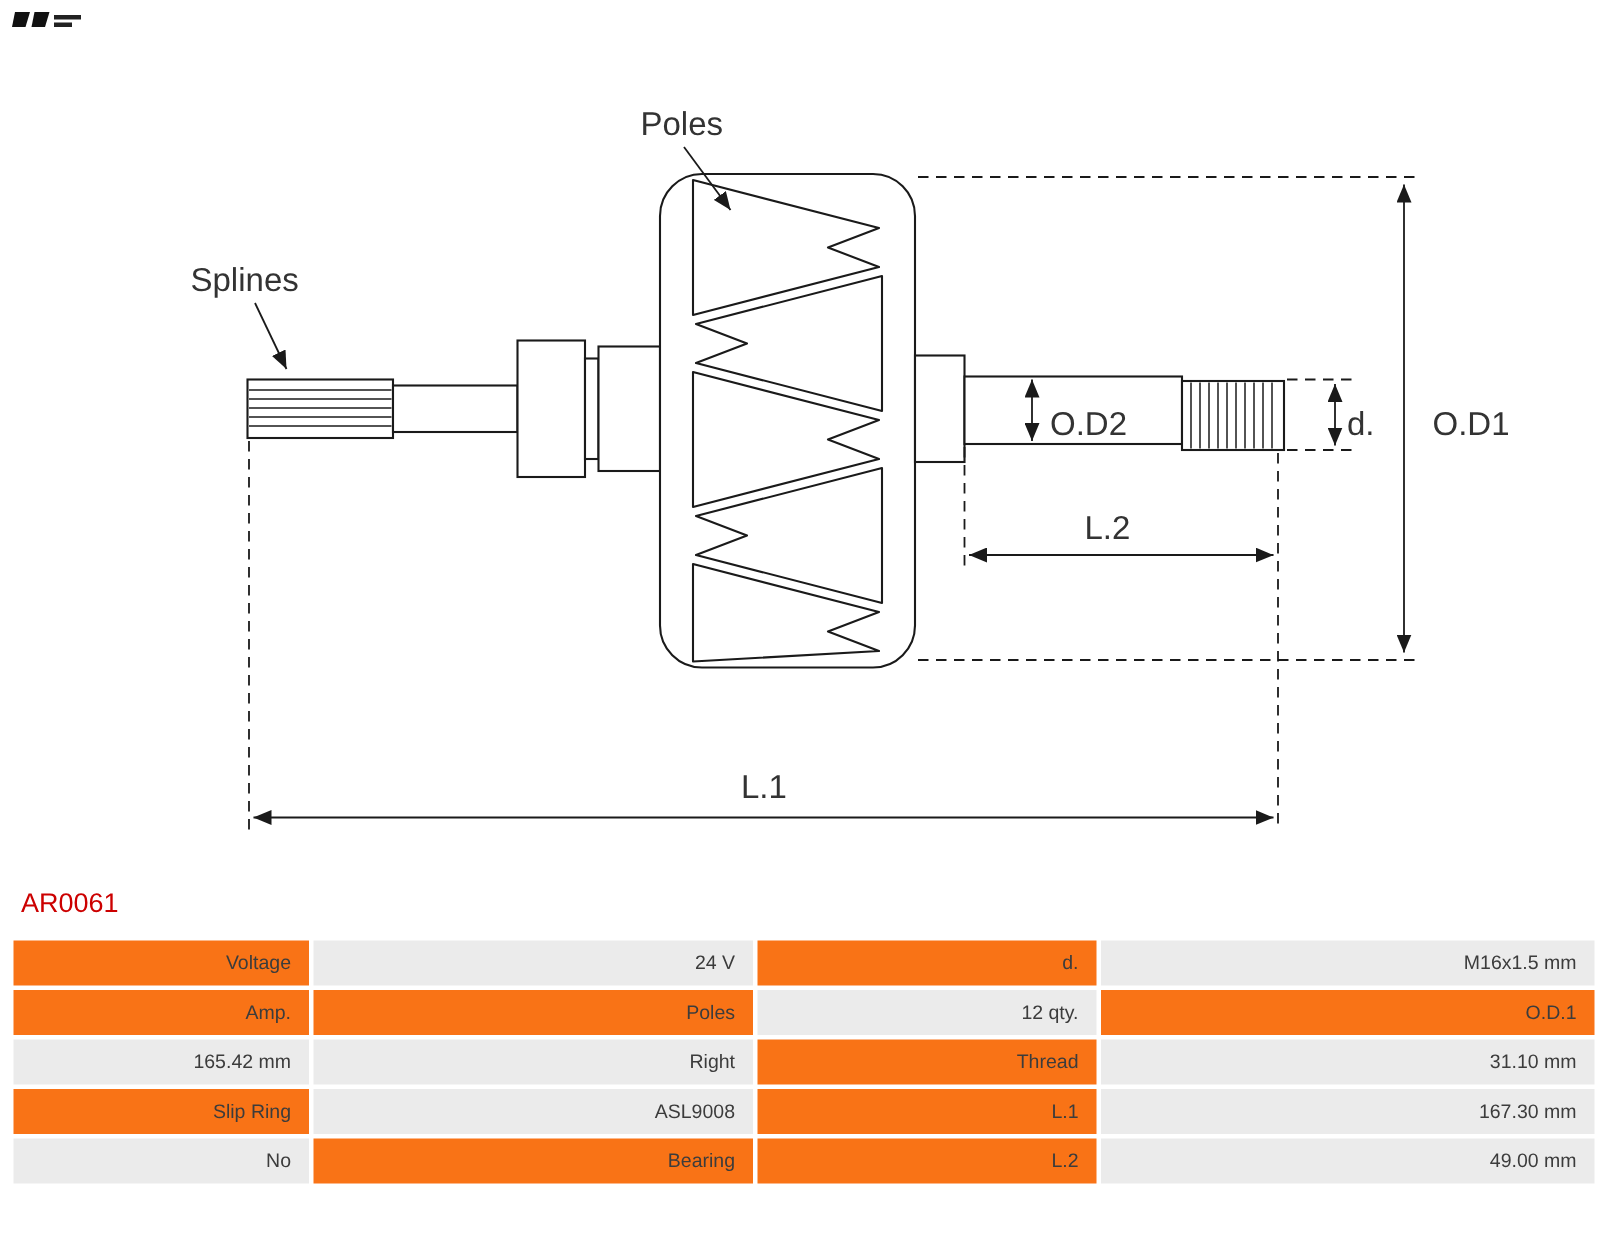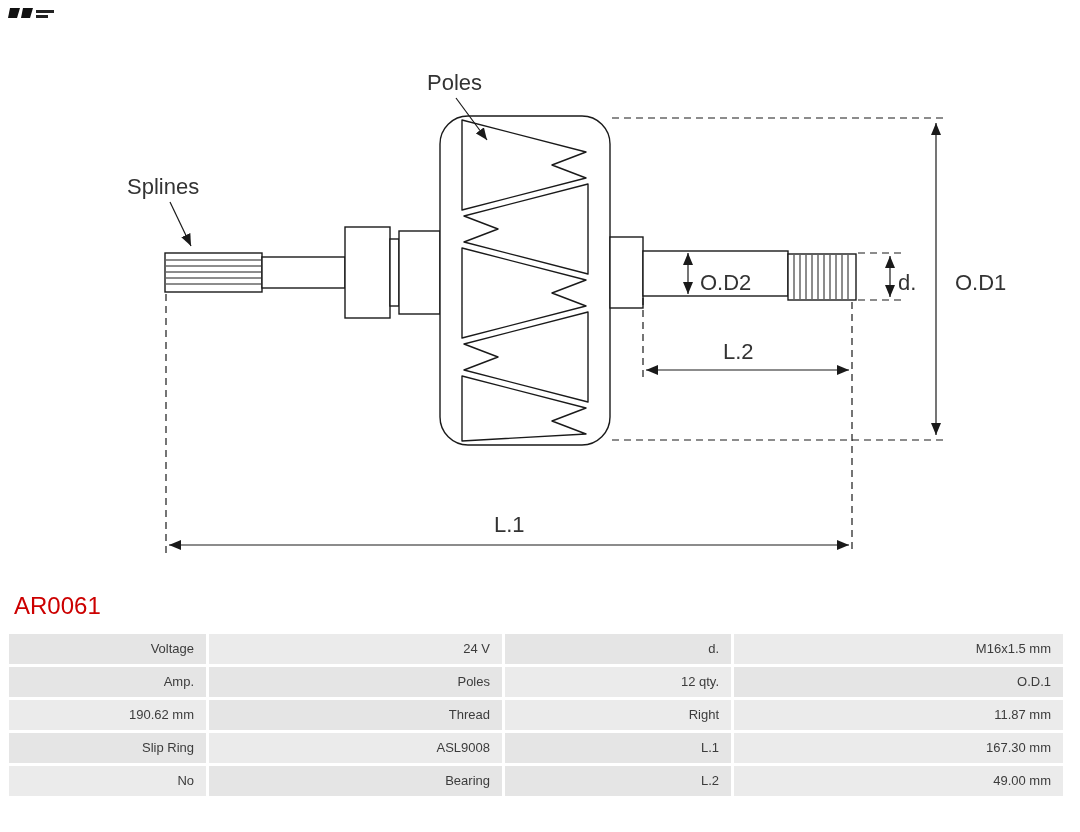--- a/index.html
+++ b/index.html
@@ -1,24 +1,24 @@
 <!DOCTYPE html>
 <html><head>
 <meta charset="utf-8">
 <style>
   html,body{margin:0;padding:0;background:#fff;}
   body{width:1080px;height:832px;font-family:"Liberation Sans",sans-serif;overflow:hidden;}
   .page{position:relative;width:1080px;height:640px;background:#fff;}
   .brand-logo{position:absolute;top:5px;left:8px;width:70px;height:16px;}
   svg.drawing{display:block;}
-  .part-number{color:#cc0000;font-size:24px;font-weight:400;margin:22px 0 14px 14px;}
+  .part-number{color:#cc0000;font-size:18px;font-weight:400;margin:22px 0 14px 14px;}
   .spec-table{margin:0 9px;display:grid;grid-template-columns:197px 293px 226px 329px;gap:3px;}
   .cell{height:30px;line-height:30px;text-align:right;padding:0 12px 0 0;box-sizing:border-box;
         font-size:13px;color:#3c3c3c;white-space:nowrap;overflow:hidden;}
-  .cell.lab{background:#e5e5e5;}
+  .cell.lab{background:#f97316;}
   .cell.val{background:#ebebeb;}
   .cell.blank{background:transparent;}
   text{font-family:"Liberation Sans",sans-serif;fill:#333;}
 </style>
 </head>
 <body>
 
 <div class="page">
 
   <svg class="brand-logo" viewBox="0 0 70 16">
@@ -115,25 +115,25 @@
     <div class="cell lab">Voltage</div>
     <div class="cell val">24 V</div>
     <div class="cell lab">d.</div>
     <div class="cell val">M16x1.5 mm</div>
 
     <div class="cell lab">Amp.</div>
     <div class="cell lab">Poles</div>
     <div class="cell val">12 qty.</div>
 
     <div class="cell lab">O.D.1</div>
-    <div class="cell val">190.62 mm</div>
+    <div class="cell val">165.42 mm</div>
+    <div class="cell val">Right</div>
     <div class="cell lab">Thread</div>
-    <div class="cell val">Right</div>
 
-    <div class="cell val">11.87 mm</div>
+    <div class="cell val">31.10 mm</div>
     <div class="cell lab">Slip Ring</div>
     <div class="cell val">ASL9008</div>
 
     <div class="cell lab">L.1</div>
     <div class="cell val">167.30 mm</div>
     <div class="cell val">No</div>
     <div class="cell lab">Bearing</div>
 
     <div class="cell lab">L.2</div>
     <div class="cell val">49.00 mm</div>

